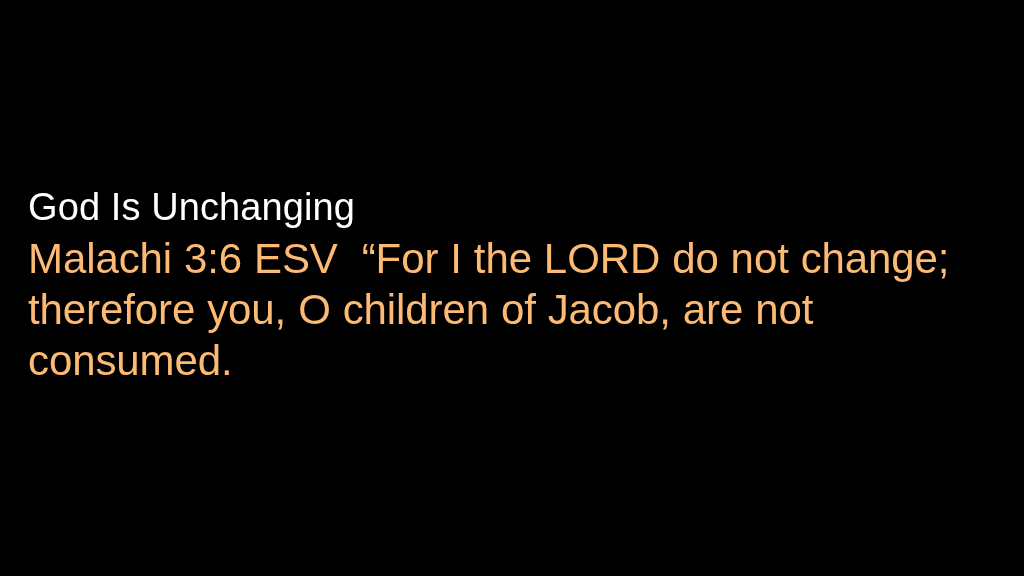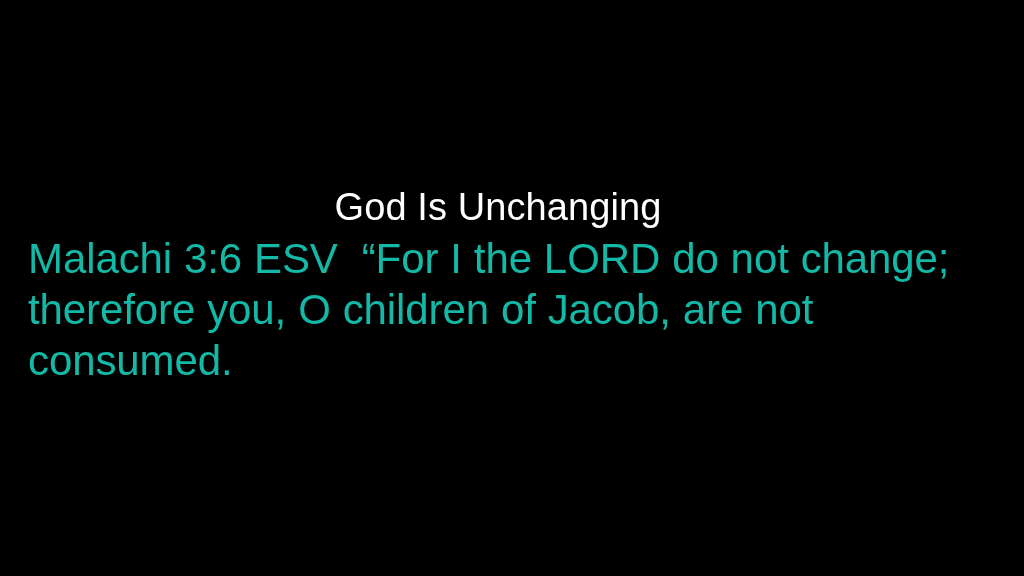--- a/index.html
+++ b/index.html
@@ -24,28 +24,27 @@
     left: 28px;
     top: 182px;
     width: 968px;
   }
 
   .slide-title {
     color: #FFFFFF;
     font-size: 38px;
     line-height: 51px;
     font-weight: 400;
-    text-align: center;
     letter-spacing: 0.1px;
     white-space: nowrap;
     padding-right: 28px;
   }
 
   .slide-body {
-    color: #14b8a6;
+    color: #fdba74;
     font-size: 42px;
     line-height: 51px;
     font-weight: 400;
     text-align: left;
     letter-spacing: -0.1px;
     word-spacing: 0.4px;
     white-space: pre-wrap;
   }
 </style>
 </head>

